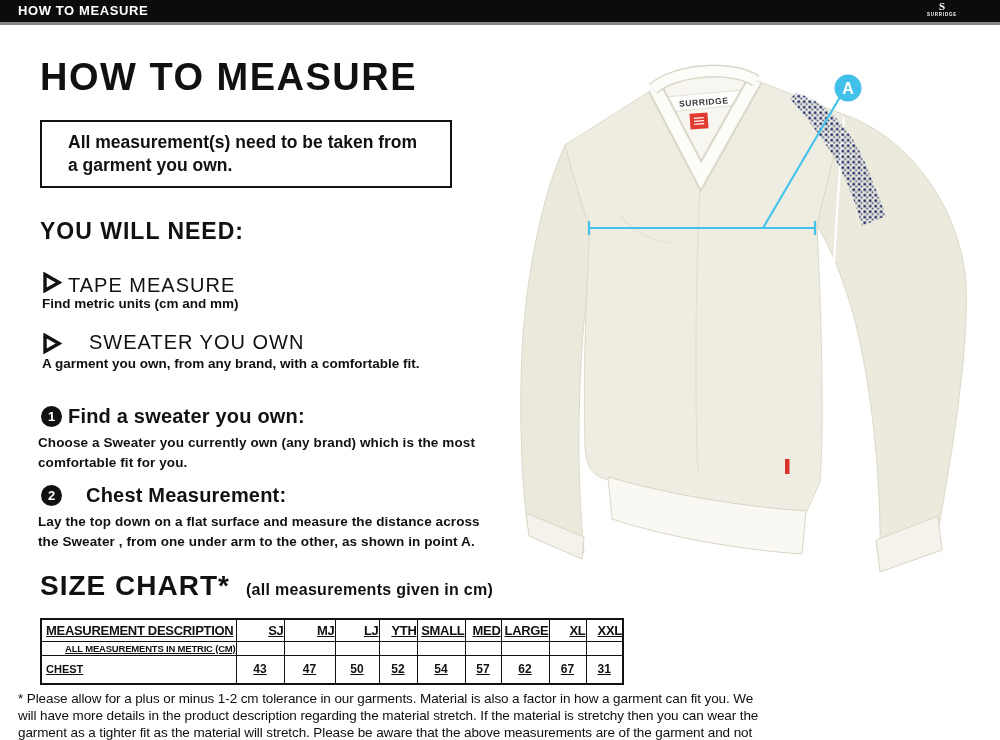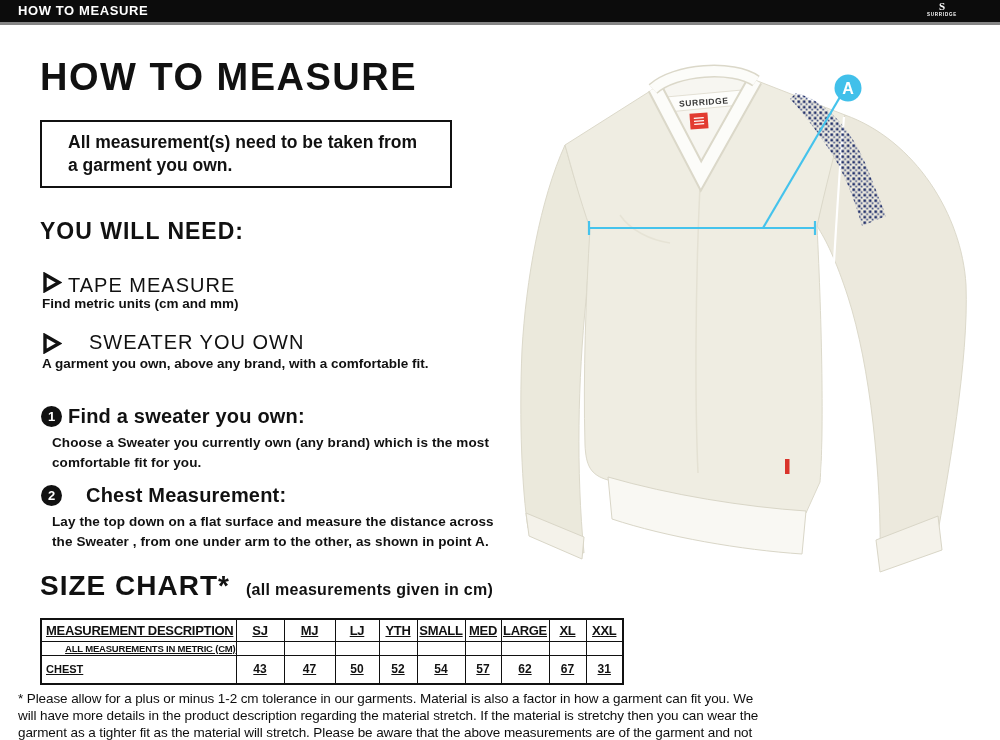--- a/index.html
+++ b/index.html
@@ -17,29 +17,29 @@
   .page-title { position:absolute; left:40px; top:56px; font-size:38px; font-weight:800; letter-spacing:1.5px; }
   .note-box { position:absolute; left:40px; top:120px; width:412px; border:2.5px solid #111; padding:9px 26px; font-size:17.5px; font-weight:bold; line-height:1.32; }
   .ywn-heading { position:absolute; left:40px; top:218px; font-size:23px; font-weight:800; letter-spacing:1px; }
 
   .need-item-label { position:absolute; font-size:20px; font-weight:400; letter-spacing:1px; }
   .need-item-desc  { position:absolute; left:42px; font-size:13.5px; font-weight:bold; }
   .tri-icon { position:absolute; left:41px; width:21px; height:21px; }
 
   .step-circle { position:absolute; left:41px; width:21px; height:21px; background:#111; border-radius:50%; color:#fff; font-size:13px; font-weight:bold; text-align:center; line-height:21px; }
   .step-title { position:absolute; left:68px; font-size:20px; font-weight:800; letter-spacing:0.2px; }
-  .step-desc  { position:absolute; left:52px; width:452px; font-size:13.5px; font-weight:bold; line-height:1.45; letter-spacing:0.1px; }
+  .step-desc  { position:absolute; left:38px; width:452px; font-size:13.5px; font-weight:bold; line-height:1.45; letter-spacing:0.1px; }
 
   .sc-heading { position:absolute; left:40px; top:570px; font-size:28px; font-weight:800; letter-spacing:1px; }
   .sc-sub { font-size:16px; font-weight:bold; letter-spacing:0.3px; margin-left:16px; }
 
   
   table.size-table { position:absolute; left:40px; top:618px; border-collapse:collapse; table-layout:fixed; border:2.5px solid #111;text-decoration:underline; }
   .size-table th, .size-table td { border:1.6px solid #111; padding:0; overflow:hidden; white-space:nowrap; }
-  .size-table .hrow th { height:22px; font-size:13px; font-weight:800; letter-spacing:-0.3px; text-align:center; }
+  .size-table .hrow th { height:22px; font-size:13px; font-weight:800; letter-spacing:-0.3px; text-align:right; }
   .size-table .hrow th.desc { text-align:left; padding-left:4px; }
   .size-table .mrow td { height:14px; font-size:9.5px; font-weight:800; text-align:right; padding-left:4px; letter-spacing:-0.2px; }
   .size-table .vrow td { height:29px; font-size:12px; font-weight:bold; text-align:center; }
   .size-table .vrow td.desc { text-align:left; padding-left:4px; font-size:11px; font-weight:800; }
 
   .footnote { position:absolute; left:18px; top:690px; width:748px; font-size:13.5px; font-weight:normal; line-height:1.26; letter-spacing:-0.1px; color:#0e0e0e; }
 
   .illustration { position:absolute; left:500px; top:45px; width:500px; height:630px; }
 </style>
 </head>
@@ -63,21 +63,21 @@
 <svg class="tri-icon" style="top:272px;" viewBox="0 0 21 21">
   <polygon points="4,2.5 18,10.5 4,18.5" fill="#fff" stroke="#111" stroke-width="3.4" stroke-linejoin="miter"></polygon>
 </svg>
 <div class="need-item-label" style="left:68px; top:274px;">TAPE MEASURE</div>
 <div class="need-item-desc" style="top:296px;">Find metric units (cm and mm)</div>
 
 <svg class="tri-icon" style="top:333px;" viewBox="0 0 21 21">
   <polygon points="4,2.5 18,10.5 4,18.5" fill="#fff" stroke="#111" stroke-width="3.4" stroke-linejoin="miter"></polygon>
 </svg>
 <div class="need-item-label" style="left:68px; top:331px;margin-left:21px;">SWEATER YOU OWN</div>
-<div class="need-item-desc" style="top:356px;">A garment you own, above any brand, with a comfortable fit.</div>
+<div class="need-item-desc" style="top:356px;">A garment you own, from any brand, with a comfortable fit.</div>
 
 <div class="step-circle" style="top:406px;">1</div>
 <div class="step-title" style="top:405px;">Find a sweater you own:</div>
 <div class="step-desc" style="top:433px;">Choose a Sweater you currently own (any brand) which is the most comfortable fit for you.</div>
 
 <div class="step-circle" style="top:485px;">2</div>
 <div class="step-title" style="top:484px;margin-left:18px;">Chest Measurement:</div>
 <div class="step-desc" style="top:512px;">Lay the top down on a flat surface and measure the distance across the Sweater , from one under arm to the other, as shown in point A.</div>
 
 <div class="sc-heading">

